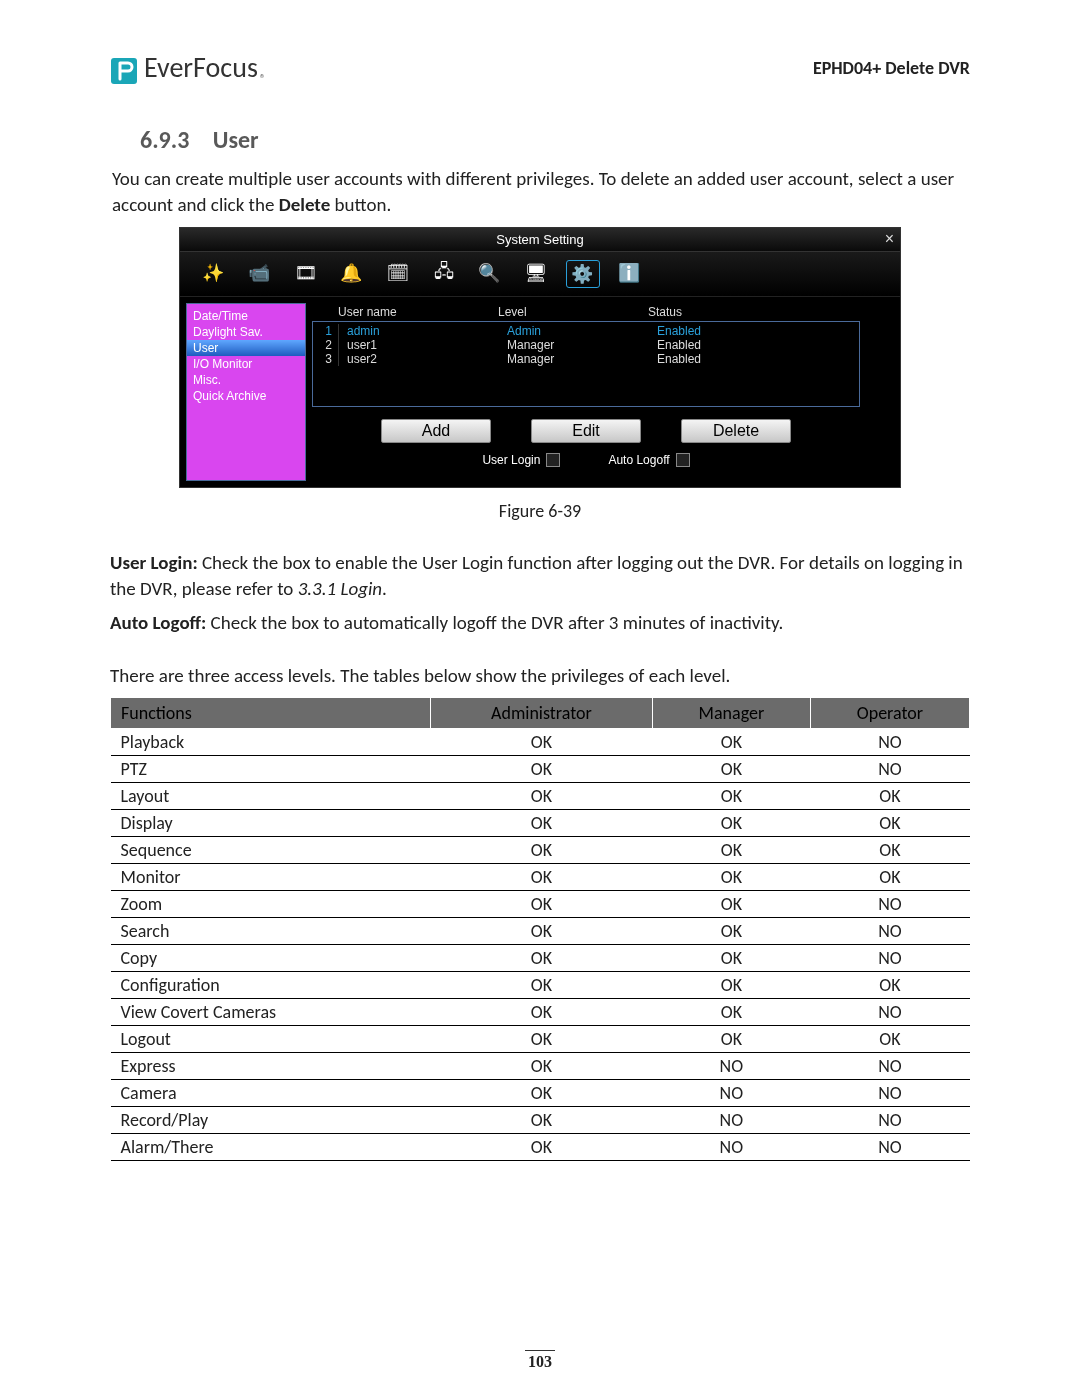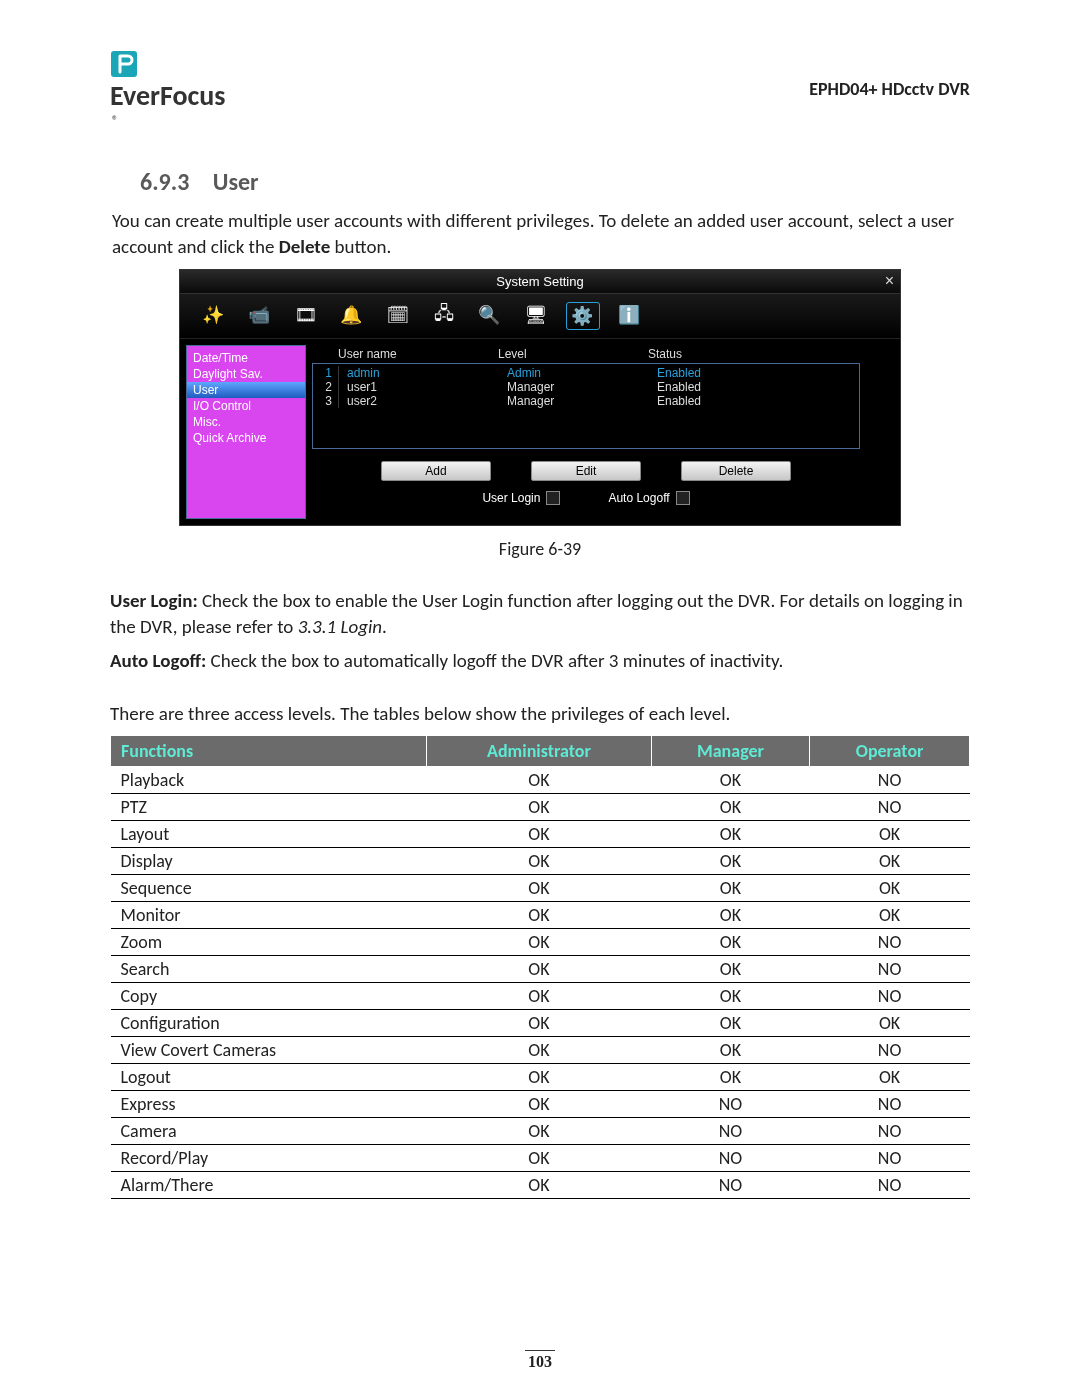--- a/index.html
+++ b/index.html
@@ -18,25 +18,24 @@
     position: relative;
   }
   .header-row {
     display: flex;
     justify-content: space-between;
     align-items: center;
     margin-bottom: 40px;
   }
   .logo {
     display: flex;
-    align-items: flex-start;
-    font-weight: bold;
+    align-items: flex-end;
+    font-weight: normal;
     font-size: 28px;
     color: #333;
-    flex-direction: column;
   }
   .logo svg { margin-right: 6px; }
   .logo .reg { font-size: 12px; vertical-align: super; margin-left: 2px; color: #666;}
   .product-name { font-weight: bold; font-size: 18px; color: #222; }
   h2.section-title {
     font-size: 24px;
     color: #595959;
     font-weight: bold;
     margin: 10px 0 12px 30px;
   }
@@ -134,21 +133,21 @@
     gap: 40px;
     justify-content: center;
     margin: 12px 30px 10px 0;
   }
   .dvr-buttons button {
     width: 110px;
     padding: 2px 0;
     background: linear-gradient(#f4f4f4,#c7c7c7);
     border: 1px solid #888;
     border-radius: 2px;
-    font-size: 12px;
+    font-size: 16px;
     font-family: Arial, sans-serif;
   }
   .dvr-checks {
     display: flex;
     gap: 48px;
     justify-content: center;
     margin: 0 30px 10px 0;
     font-size: 12px;
     color: #fff;
   }
@@ -159,22 +158,22 @@
 
   
   table.priv {
     width: 100%;
     border-collapse: collapse;
     font-size: 18px;
     margin-top: 4px;
   }
   table.priv th {
     background: #6b6b6b;
-    color: #5eead4;
-    font-weight: bold;
+    color: #000000;
+    font-weight: normal;
     text-align: left;
     padding: 4px 10px;
     border: 1px solid #fff;
   }
   table.priv th.center { text-align: center; }
   table.priv td {
     border-bottom: 1px solid #000;
     padding: 2px 10px;
   }
   table.priv td.center { text-align: center; }
@@ -204,21 +203,21 @@
 
   <div class="header-row">
     <div class="logo">
       <svg width="28" height="28" viewBox="0 0 28 28">
         <rect x="1" y="1" width="26" height="26" rx="3" fill="#1aa6b7"></rect>
         <path d="M10 6 v16 M10 6 h8 a4 4 0 0 1 0 8 h-8" stroke="#fff" stroke-width="3" fill="none" stroke-linecap="round"></path>
       </svg>
       <span>EverFocus</span>
       <span class="reg">®</span>
     </div>
-    <div class="product-name">EPHD04+  HDcctv DVR</div>
+    <div class="product-name">EPHD04+  Delete DVR</div>
   </div>
 
   <h2 class="section-title">
     <span class="section-num">6.9.3</span>
     <span>User</span>
   </h2>
 
   <p class="body-text indent">
     <span>You can create multiple user accounts with different privileges. To delete an added user account, select a user account and click the </span><span class="bold">Delete</span><span> button.</span>
   </p>
@@ -238,21 +237,21 @@
       <div class="icon">🔍</div>
       <div class="icon">🖥</div>
       <div class="icon selected">⚙️</div>
       <div class="icon">ℹ️</div>
     </div>
     <div class="dvr-body">
       <div class="dvr-sidebar" id="dvr-sidebar">
           <div class="item">Date/Time</div>
           <div class="item">Daylight Sav.</div>
           <div class="item selected">User</div>
-          <div class="item">I/O Control</div>
+          <div class="item">I/O Monitor</div>
           <div class="item">Misc.</div>
           <div class="item">Quick Archive</div>
         </div>
       <div class="dvr-main">
         <div class="dvr-table-head">
           <div></div>
           <div>User name</div>
           <div>Level</div>
           <div>Status</div>
         </div>

